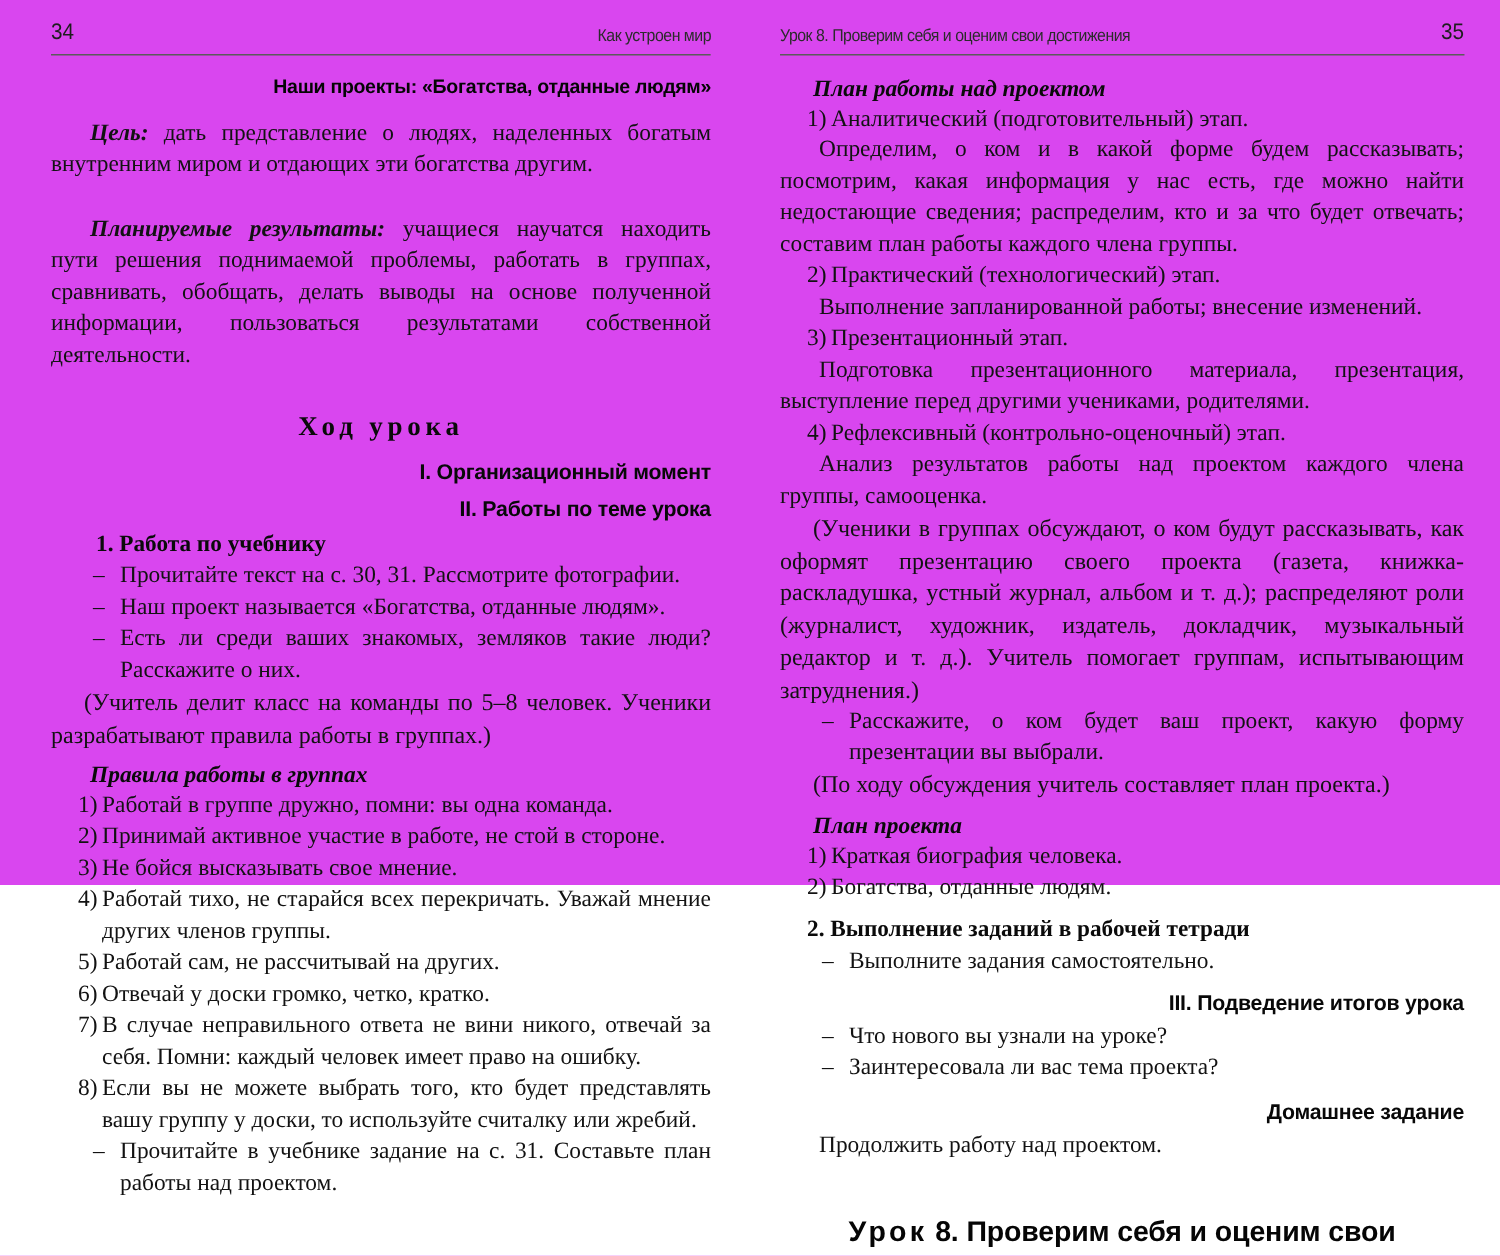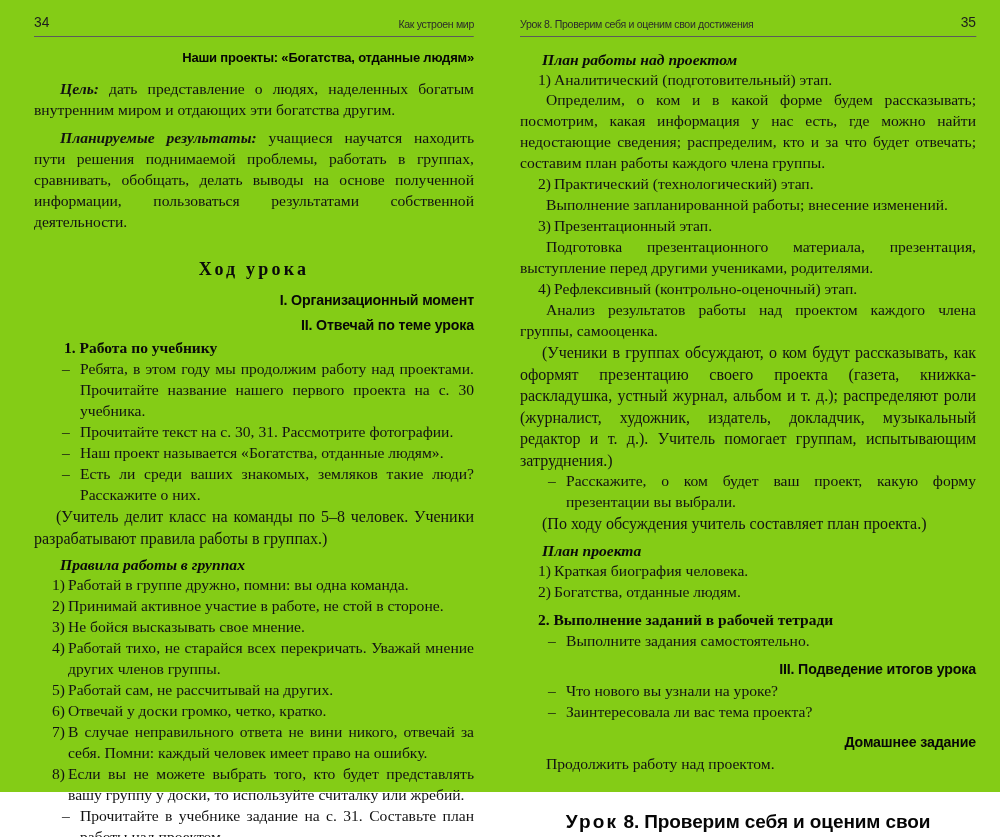--- a/index.html
+++ b/index.html
@@ -13,23 +13,23 @@
     height: 837px;
     overflow: hidden;
     font-family: "Liberation Serif", serif;
     color: #111111;
     -webkit-font-smoothing: antialiased;
   }
 
   .spread {
     position: relative;
     width: 1000px;
-    height: 792px;
+    height: 590px;
     display: flex;
-    background: #84cc16;
+    background: #d946ef;
   }
 
   .page {
     position: relative;
     width: 500px;
     height: 837px;
     box-sizing: border-box;
   }
   .page-left  { padding: 14px 26px 10px 34px; }
   .page-right { padding: 14px 24px 10px 20px; }
@@ -179,21 +179,21 @@
   .paren-note.ind { text-indent: 22px; }
 
   .page-ref {
     font-size: 15.6px;
     line-height: 1.345;
     padding-left: 18px;
     color: #121212;
   }
   .page-ref em { font-style: italic; font-weight: bold; }
 
-  .blk { margin-top: 7px; }
+  .blk { margin-top: 22px; }
 </style>
 </head>
 <body>
 
 <div class="spread">
 
   <div class="page page-left">
 
     <div class="runhead left">
       <span class="folio">34</span>
@@ -202,25 +202,24 @@
 
     <h1 class="project-title">Наши проекты: «Богатства, отданные людям»</h1>
 
     <p class="indent"><span class="run-label">Цель:</span><span> дать представление о людях, наделенных богатым внутренним миром и отдающих эти богатства другим.</span></p>
 
     <p class="indent blk"><span class="run-label">Планируемые результаты:</span><span> учащиеся научатся находить пути решения поднимаемой проблемы, работать в группах, сравнивать, обобщать, делать выводы на основе полученной информации, пользоваться результатами собственной деятельности.</span></p>
 
     <h3 class="course-heading">Ход урока</h3>
 
     <h4 class="section">I. Организационный момент</h4>
-    <h4 class="section">II. Отвечай по теме урока</h4>
+    <h4 class="section">II. Работы по теме урока</h4>
     <h5 class="subsection">1. Работа по учебнику</h5>
 
     <ul class="dash">
-      <li>Ребята, в этом году мы продолжим работу над проектами. Прочитайте название нашего первого проекта на с. 30 учебника.</li>
       <li>Прочитайте текст на с. 30, 31. Рассмотрите фотографии.</li>
       <li>Наш проект называется «Богатства, отданные людям».</li>
       <li>Есть ли среди ваших знакомых, земляков такие люди? Расскажите о них.</li>
     </ul>
 
     <div class="paren-note ind">(Учитель делит класс на команды по 5–8 человек. Ученики разрабатывают правила работы в группах.)</div>
 
     <div class="ital-head">Правила работы в группах</div>
 
     <ol class="numlist">

